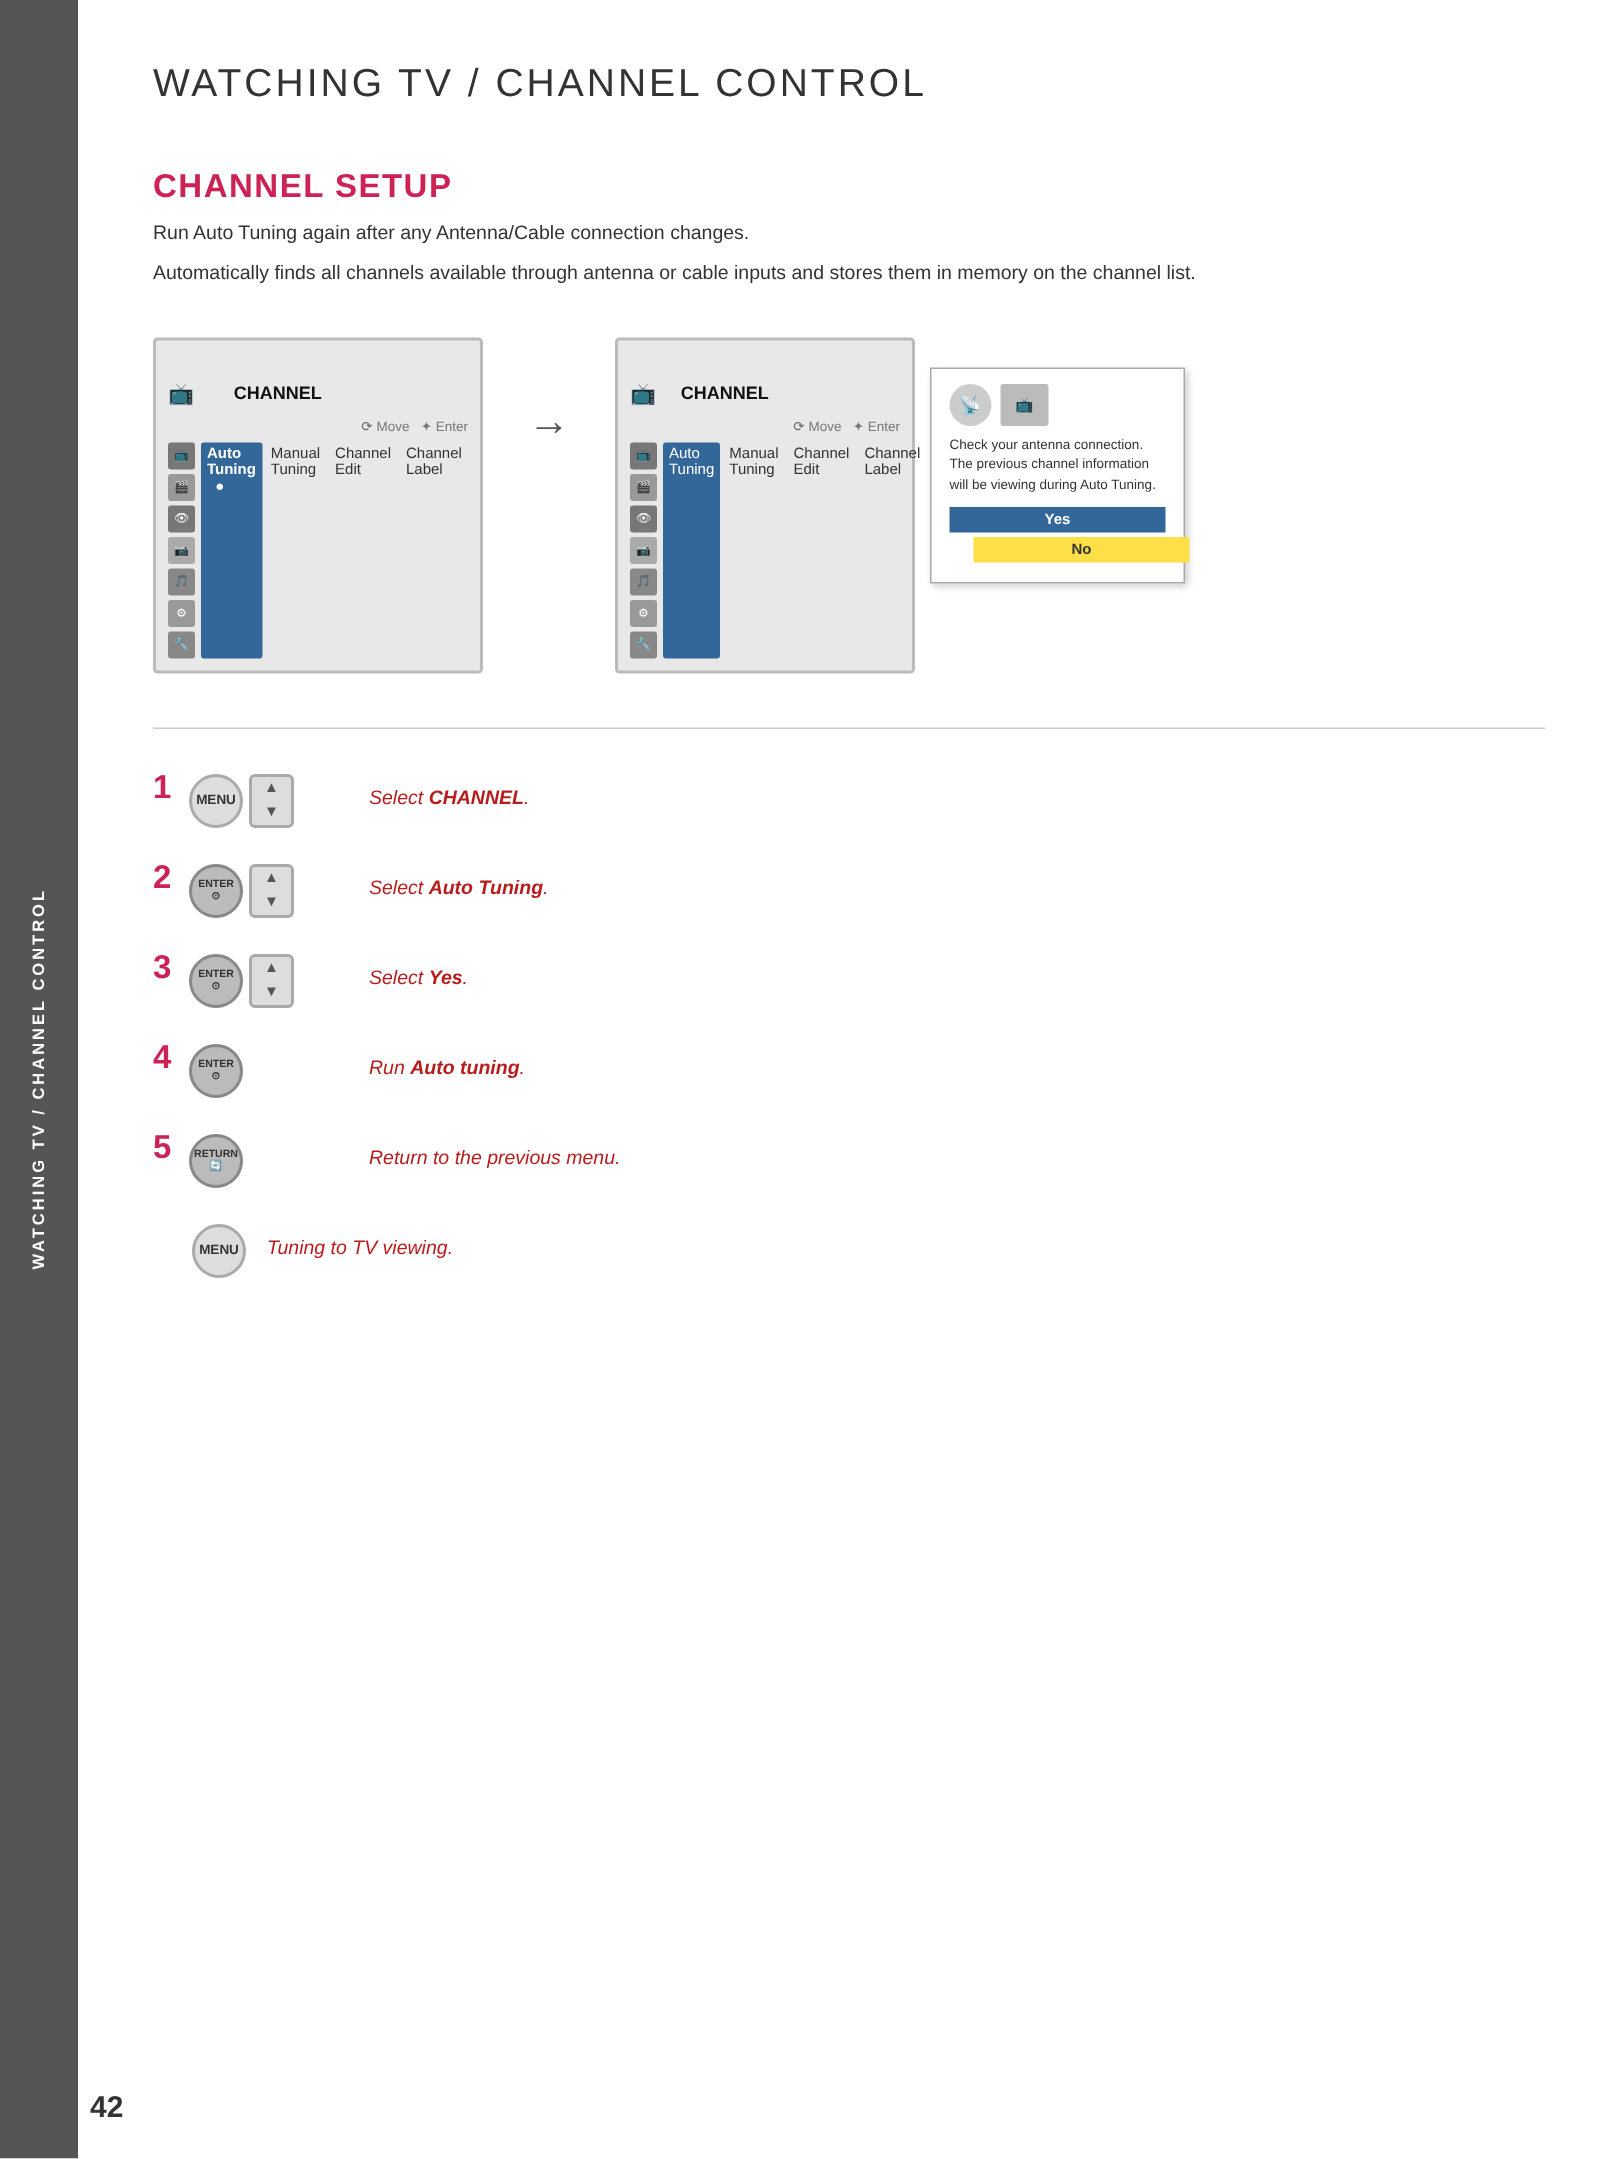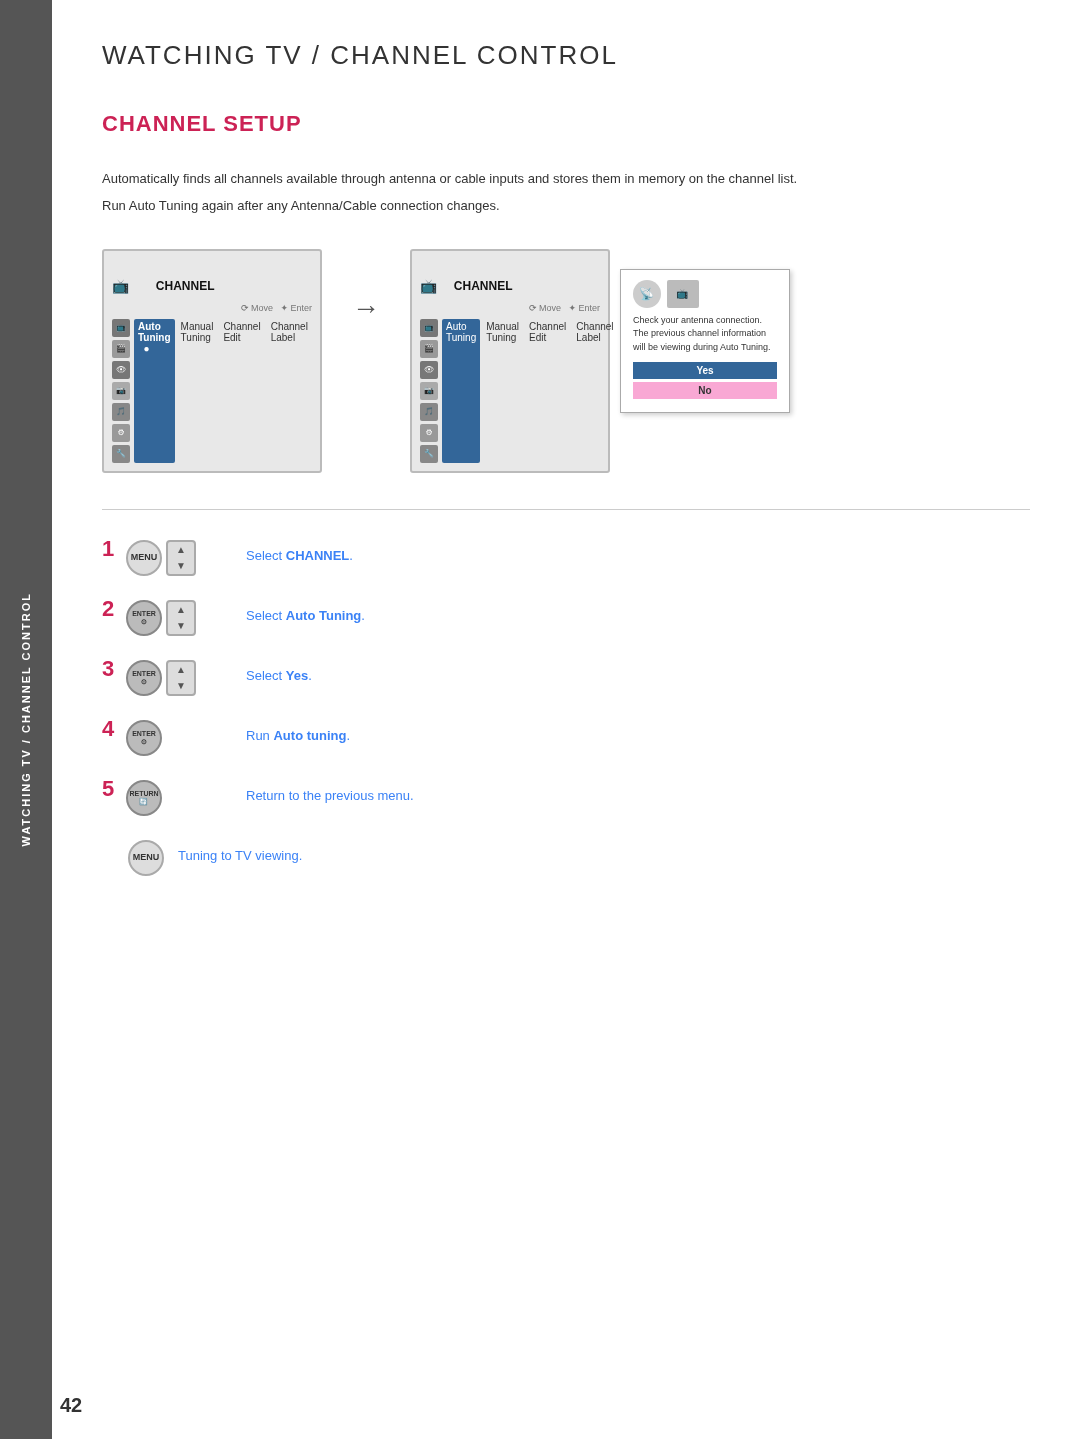--- a/index.html
+++ b/index.html
@@ -51,21 +51,21 @@
       text-transform: uppercase;
       margin-bottom: 30px;
       padding-bottom: 10px;
     }
 
     
     .section-title {
       font-size: 22px;
       font-weight: bold;
       color: #cc2255;
-      margin-bottom: 32px;
+      margin-bottom: 8px;
       letter-spacing: 1px;
       text-transform: uppercase;
     }
 
     
     .sub-title {
       font-size: 17px;
       font-weight: bold;
       color: #cc2255;
       margin-bottom: 14px;
@@ -236,22 +236,23 @@
       font-size: 10px;
       font-weight: bold;
     }
 
     .popup-btn.yes {
       background: #336699;
       color: #fff;
     }
 
     .popup-btn.no {
-      background: #f9a8d4;
-      color: #333;
+      background: #fde047;
+      color: #333;
+      margin-left: 16px;
     }
 
     
     .divider {
       border: none;
       border-top: 1px solid #ccc;
       margin: 24px 0 28px 0;
     }
 
     
@@ -348,23 +349,24 @@
       display: flex;
       flex-direction: column;
       align-items: center;
       justify-content: space-around;
       font-size: 10px;
       color: #555;
     }
 
     .step-text {
       font-size: 13px;
-      color: #3b82f6;
+      color: #b91c1c;
       padding-top: 8px;
       line-height: 1.5;
+      font-style: italic;
     }
 
     .step-text strong {
       font-weight: bold;
     }
 
     
     .page-number {
       position: absolute;
       bottom: 22px;
@@ -395,22 +397,22 @@
   <span class="sidebar-text">WATCHING TV / CHANNEL CONTROL</span>
 </div>
 
 <div class="main">
 
   <div class="page-title">WATCHING TV / CHANNEL CONTROL</div>
 
   <div class="section-title">CHANNEL SETUP</div>
 
 
+  <p class="body-text">Run Auto Tuning again after any Antenna/Cable connection changes.</p>
   <p class="body-text">Automatically finds all channels available through antenna or cable inputs and stores them in memory on the channel list.</p>
-  <p class="body-text">Run Auto Tuning again after any Antenna/Cable connection changes.</p>
 
   <div class="screenshots">
 
     <div class="tv-screen">
       <div class="tv-screen-header">
         <span style="font-size:14px;">📺</span>
         <span class="channel-title">CHANNEL</span>
         <span class="nav-hint">
           <span style="color:#666;">⟳</span> Move &nbsp; ✦ Enter
         </span>

